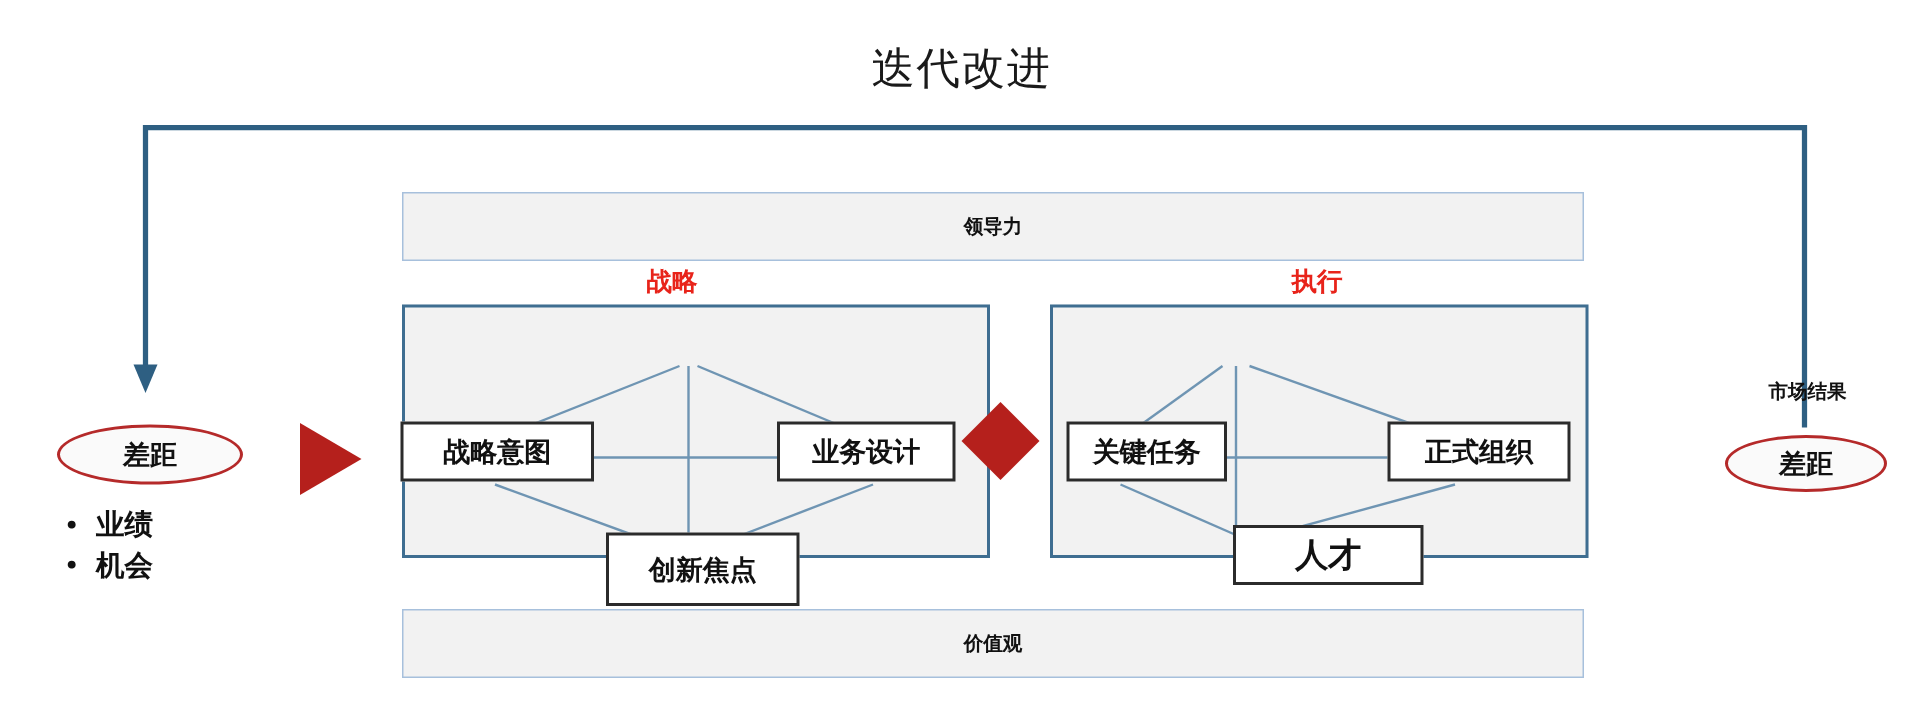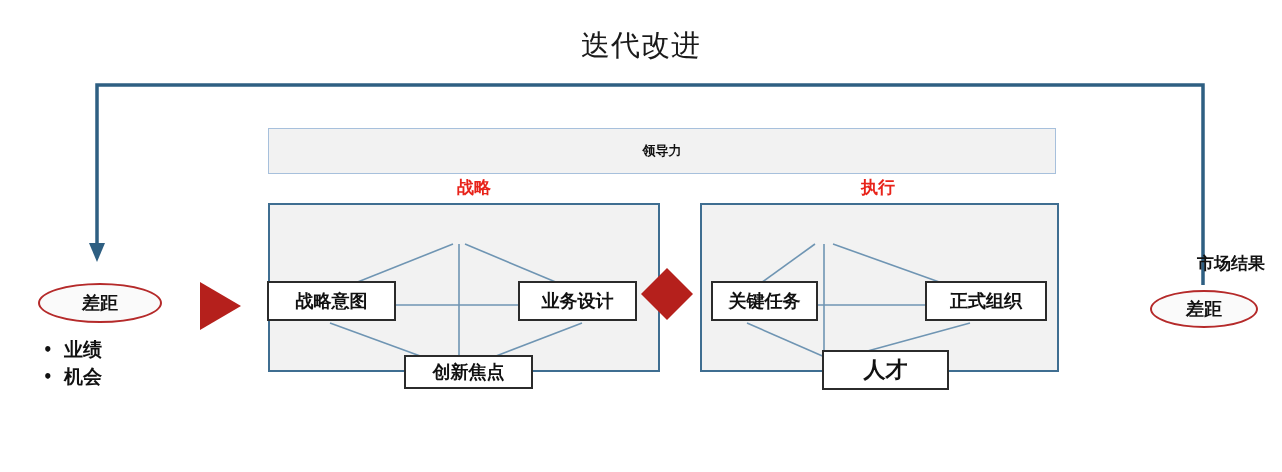--- a/index.html
+++ b/index.html
@@ -46,21 +46,21 @@
   #banner-leadership { left: 268px; top: 128px; width: 786px; height: 44px; }
   #banner-values     { left: 268px; top: 406px; width: 786px; height: 44px; }
 
   
   .section-caption {
     font-size: 17px;
     font-weight: bold;
     color: #e8231a;
     text-align: center;
   }
-  #caption-strategy  { left: 278px; top: 176px; width: 392px; }
+  #caption-strategy  { left: 252px; top: 176px; width: 392px; }
   #caption-execution { left: 700px; top: 176px; width: 356px; }
 
   
   .panel {
     background: #f2f2f2;
     border: 2px solid #3f6e91;
   }
   #panel-strategy  { left: 268px; top: 203px; width: 388px; height: 165px; }
   #panel-execution { left: 700px; top: 203px; width: 355px; height: 165px; }
 
@@ -78,21 +78,21 @@
     font-weight: bold;
     color: #111;
     box-sizing: border-box;
     white-space: nowrap;
   }
 
   
   #node-market-insight   { left: 389px; top: 213px; width: 125px; height: 38px; }
   #node-strategic-intent { left: 267px; top: 281px; width: 129px; height: 40px; }
   #node-business-design  { left: 518px; top: 281px; width: 119px; height: 40px; }
-  #node-innovation-focus { left: 404px; top: 355px; width: 129px; height: 34px; }
+  #node-innovation-focus { left: 404px; top: 355px; width: 129px; height: 49px; }
 
   
   #node-culture        { left: 819px; top: 213px; width: 127px; height: 38px; }
   #node-key-tasks      { left: 711px; top: 281px; width: 107px; height: 40px; }
   #node-formal-org     { left: 925px; top: 281px; width: 122px; height: 40px; }
   #node-talent         { left: 822px; top: 350px; width: 127px; height: 40px; }
   #node-talent .lbl    { font-size: 22px; }
 
   
   #center-diamond {
@@ -119,22 +119,22 @@
     color: #111;
     box-sizing: border-box;
   }
   #gap-left  { left: 38px;   top: 283px; width: 124px; height: 40px; }
   #gap-right { left: 1150px; top: 290px; width: 108px; height: 38px; }
 
   
   #label-market-results {
     left: 1145px; top: 252px;
     width: 120px;
-    text-align: right;
-    font-size: 17px;
+    text-align: center;
+    font-size: 13px;
     font-weight: bold;
     color: #111;
   }
 
   
   #gap-bullets {
     left: 38px; top: 336px;
     width: 180px;
   }
   .bullet-row {
@@ -242,14 +242,17 @@
       <span class="bullet-dot">•</span>
       <span>机会</span>
     </div>
   </div>
 
   <div class="abs" id="label-market-results">市场结果</div>
   <div class="abs gap-ellipse" id="gap-right">
     <span>差距</span>
   </div>
 
+  <div class="abs banner" id="banner-values">
+    <span>价值观</span>
+  </div>
 
 </div>
 
 </body></html>

